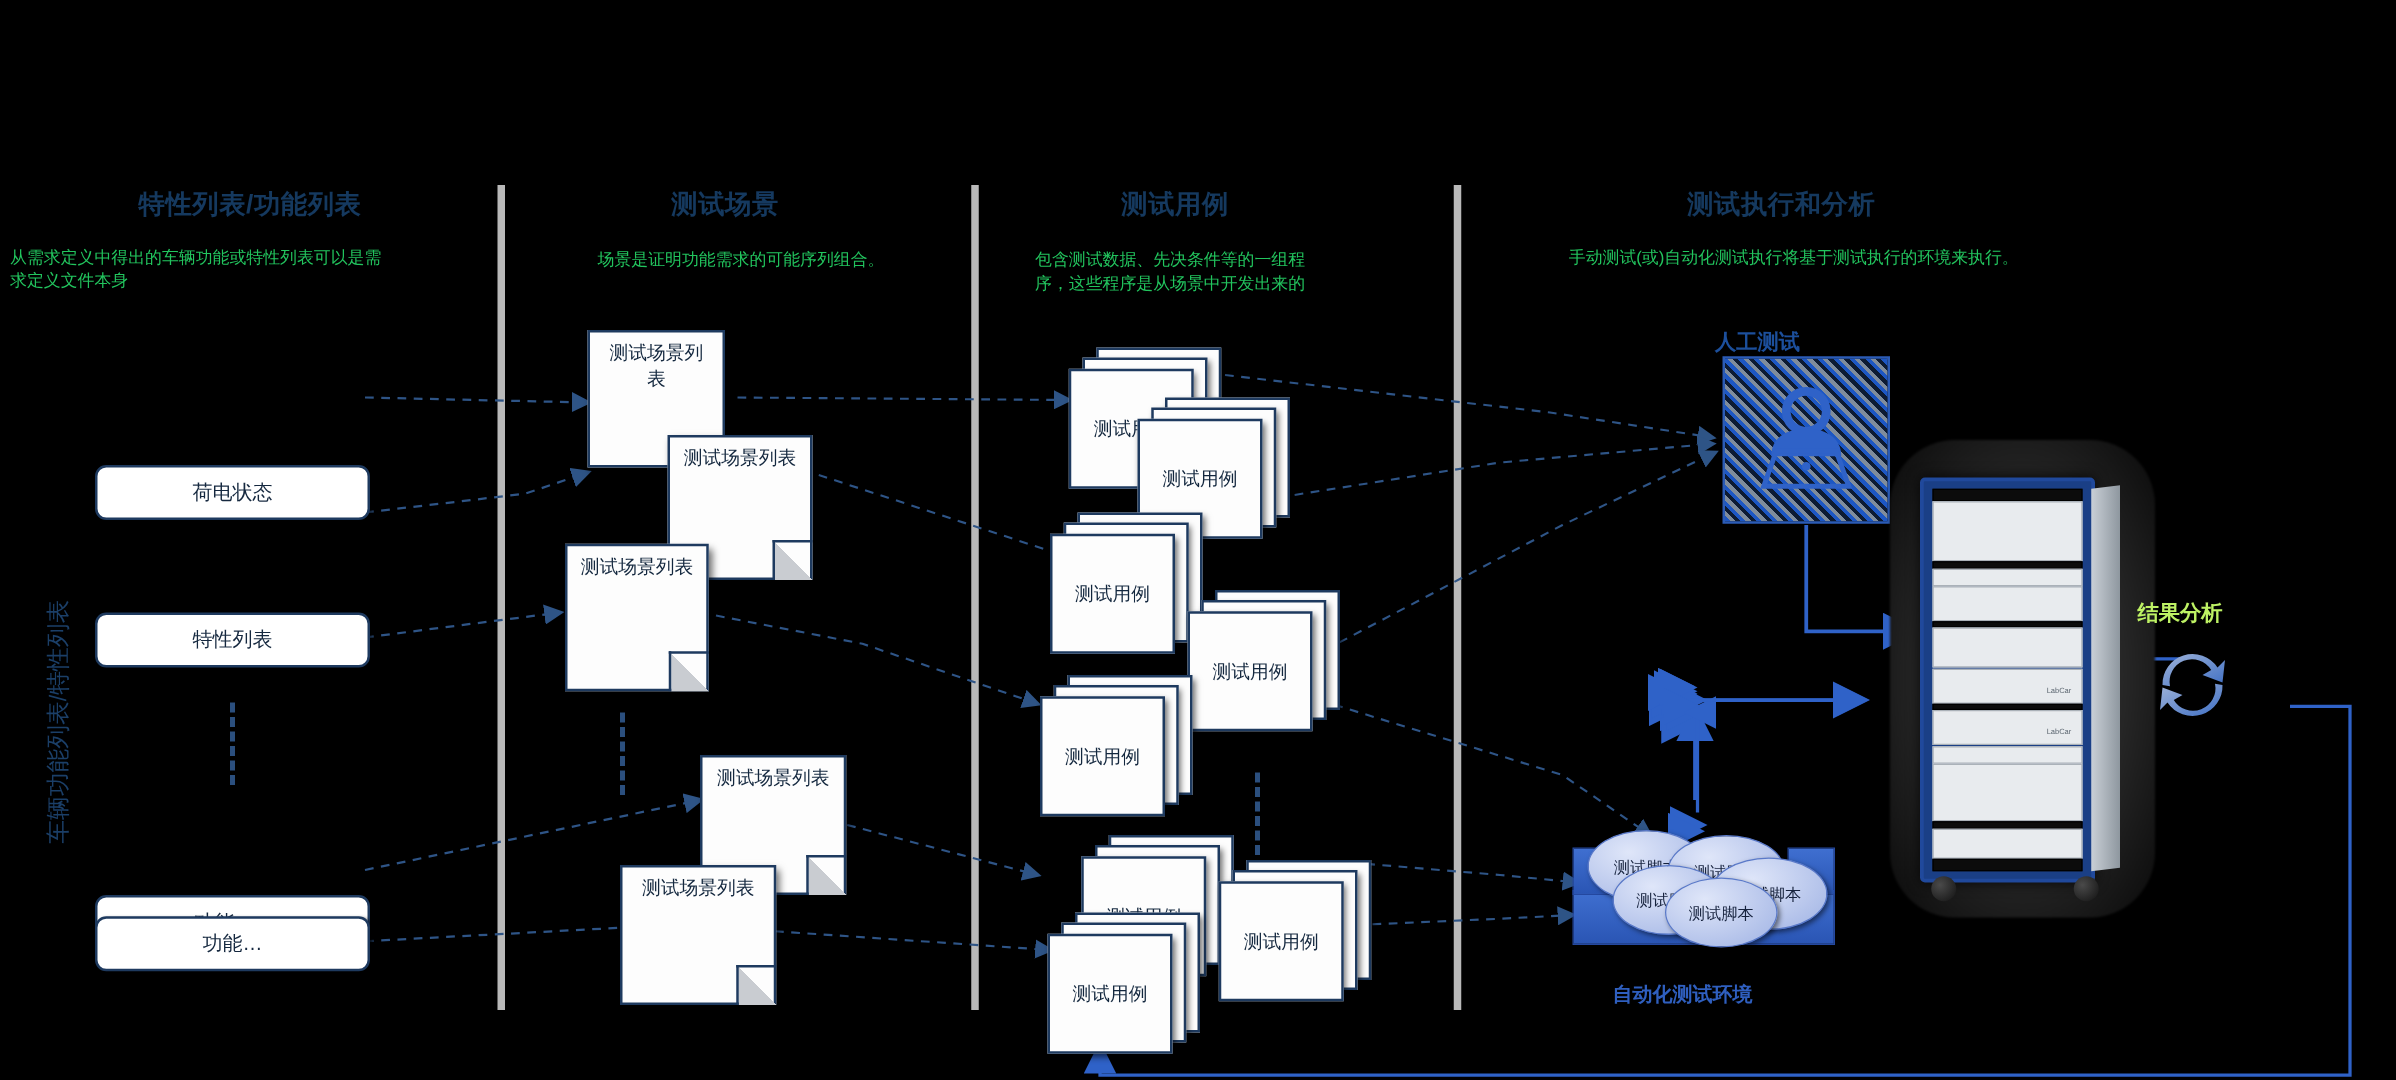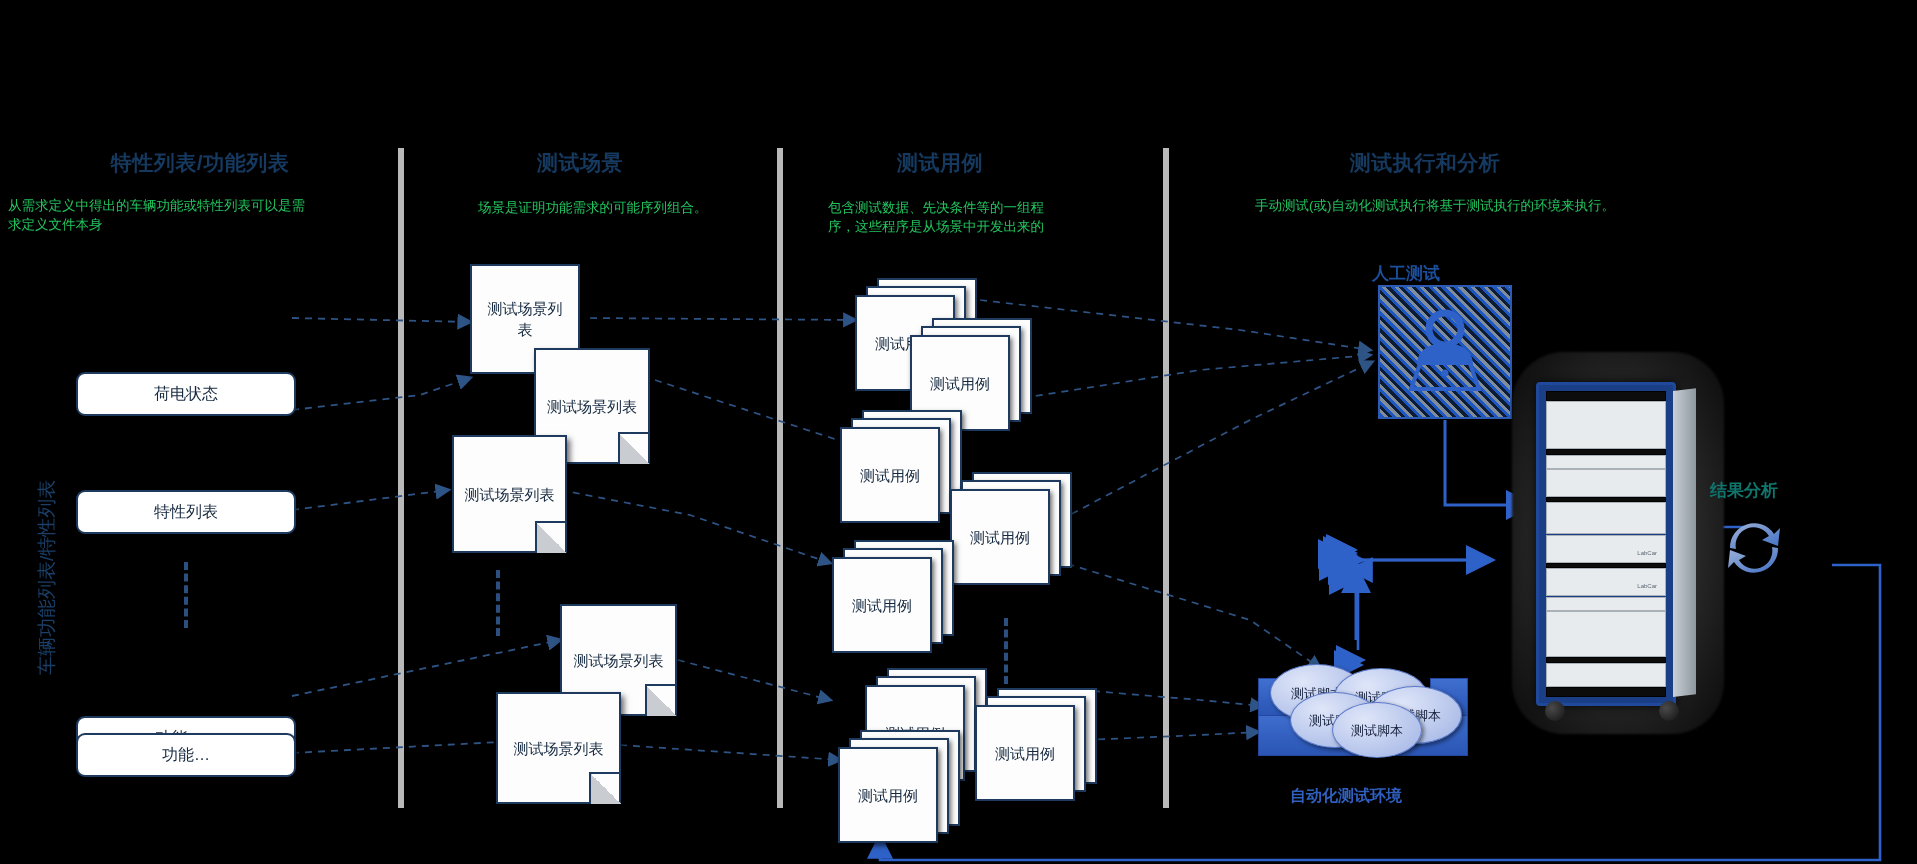--- a/index.html
+++ b/index.html
@@ -35,21 +35,21 @@
     font-size:16px;color:#15283f;box-shadow:2px 2px 3px rgba(0,0,0,.55);
   }
 
   
   .vdots{position:absolute;border-left:4px dashed #2b4f7e;height:66px;}
 
   
   .doc{
     position:absolute;background:#fdfdfd;border:2.5px solid #1e3a5f;
     font-size:15px;color:#13273e;text-align:center;
-    display:flex;align-items:center;justify-content:center;
+    display:flex;align-items:flex-start;justify-content:center;
     padding:6px 10px;box-sizing:border-box;line-height:21px;
     box-shadow:3px 4px 6px rgba(0,0,0,.6);
   }
   .doc .fold{
     position:absolute;right:-2px;bottom:-2px;width:30px;height:30px;
     background:linear-gradient(45deg,#c9ccd1 0 50%,transparent 50% 100%);
     border-left:2px solid #1e3a5f;border-top:2px solid #1e3a5f;
   }
 
   
@@ -407,21 +407,21 @@
     </div>
     <div class="bay" style="top:212px;height:12px;"></div>
     <div class="bay" style="top:226px;height:44px;"></div>
     <div class="bay dark" style="top:272px;height:4px;"></div>
     <div class="bay" style="top:278px;height:22px;"></div>
     <div class="bay dark" style="top:302px;height:8px;"></div>
     <div class="wheel" style="left:6px;bottom:-18px;"></div>
     <div class="wheel" style="right:-6px;bottom:-18px;"></div>
   </div>
 
-  <div class="pill-label" style="left:1710px;top:479px;width:110px;color:#0f766e;">结果分析</div>
+  <div class="pill-label" style="left:1710px;top:479px;width:110px;color:#bef264;">结果分析</div>
   <svg style="position:absolute;left:1716px;top:508px;" width="76" height="78" viewBox="0 0 76 78">
     <defs>
       <linearGradient id="gcy" x1="0" y1="0" x2="1" y2="1">
         <stop offset="0%" stop-color="#9fb3d8"></stop>
         <stop offset="100%" stop-color="#3f6fc4"></stop>
       </linearGradient>
     </defs>
     <path d="M14,40 A24,24 0 0 1 58,26 L64,20 L62,38 L46,32 L53,28 A18,18 0 0 0 20,41 Z" fill="url(#gcy)"></path>
     <path d="M62,40 A24,24 0 0 1 18,54 L12,60 L14,42 L30,48 L23,52 A18,18 0 0 0 56,39 Z" fill="url(#gcy)"></path>
   </svg>

